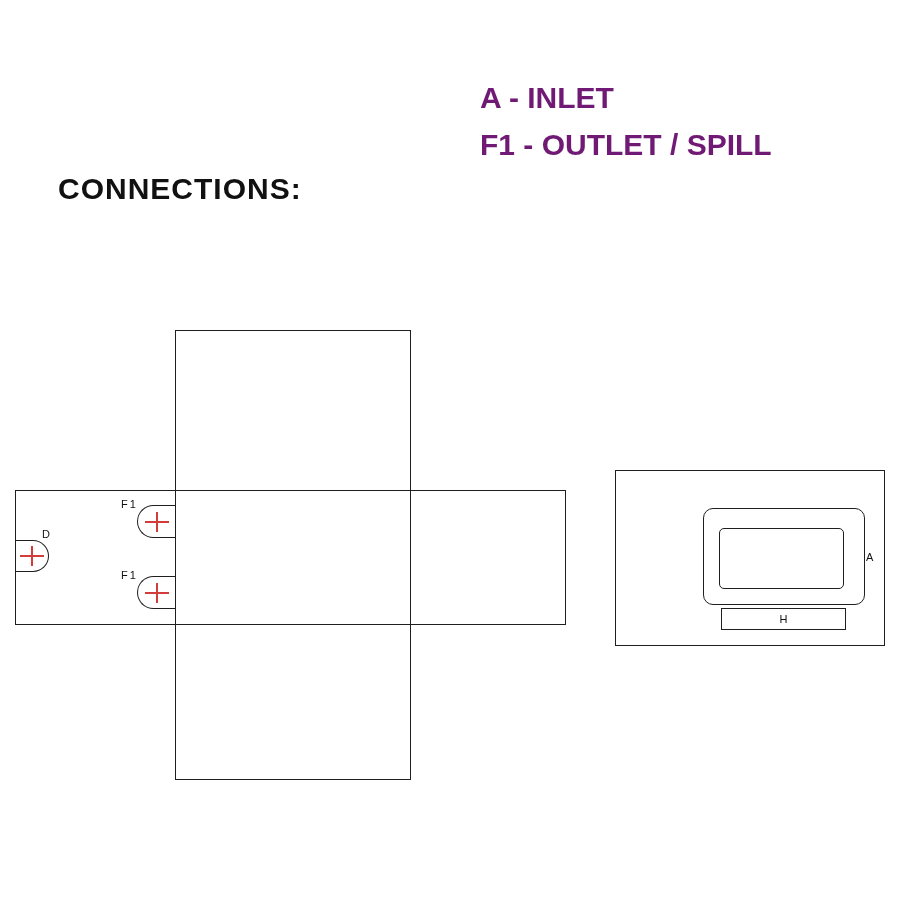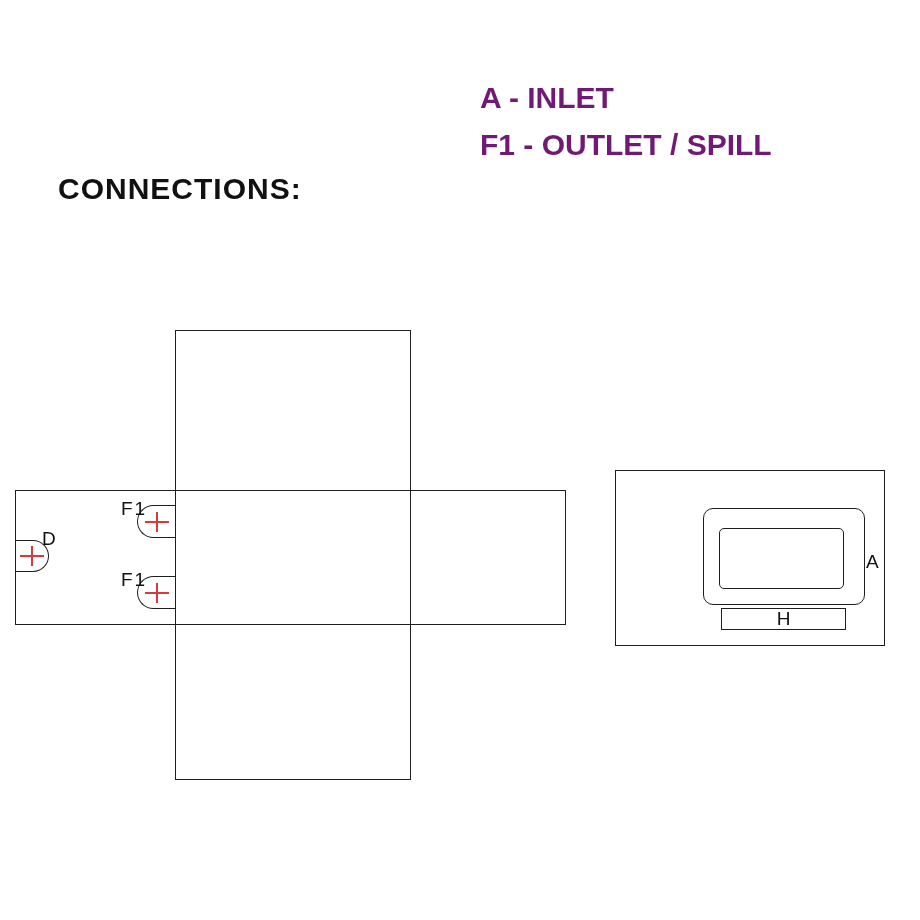--- a/index.html
+++ b/index.html
@@ -73,21 +73,21 @@
   }
   .cross .cross-v {
     position: absolute; top: 0; bottom: 0; left: 50%;
     width: 2px; margin-left: -1px;
     background: var(--marker, #d43c3c);
   }
 
   
   .marker-label {
     position: absolute;
-    font-size: 19px; font-weight: 400; color: #111;
+    font-size: 11px; font-weight: 400; color: #111;
     white-space: nowrap;
   }
   .d-label       { left: 42px;  top: 528px; }
   .f1-label.top  { left: 121px; top: 498px; letter-spacing: 2px; }
   .f1-label.bottom { left: 121px; top: 569px; letter-spacing: 2px; }
   .a-label { left: 866px; top: 551px; }
 
   
   .side-outer   { left: 615px; top: 470px; width: 270px; height: 176px; }
   .side-rounded { left: 703px; top: 508px; width: 162px; height: 97px; border-radius: 10px; }

